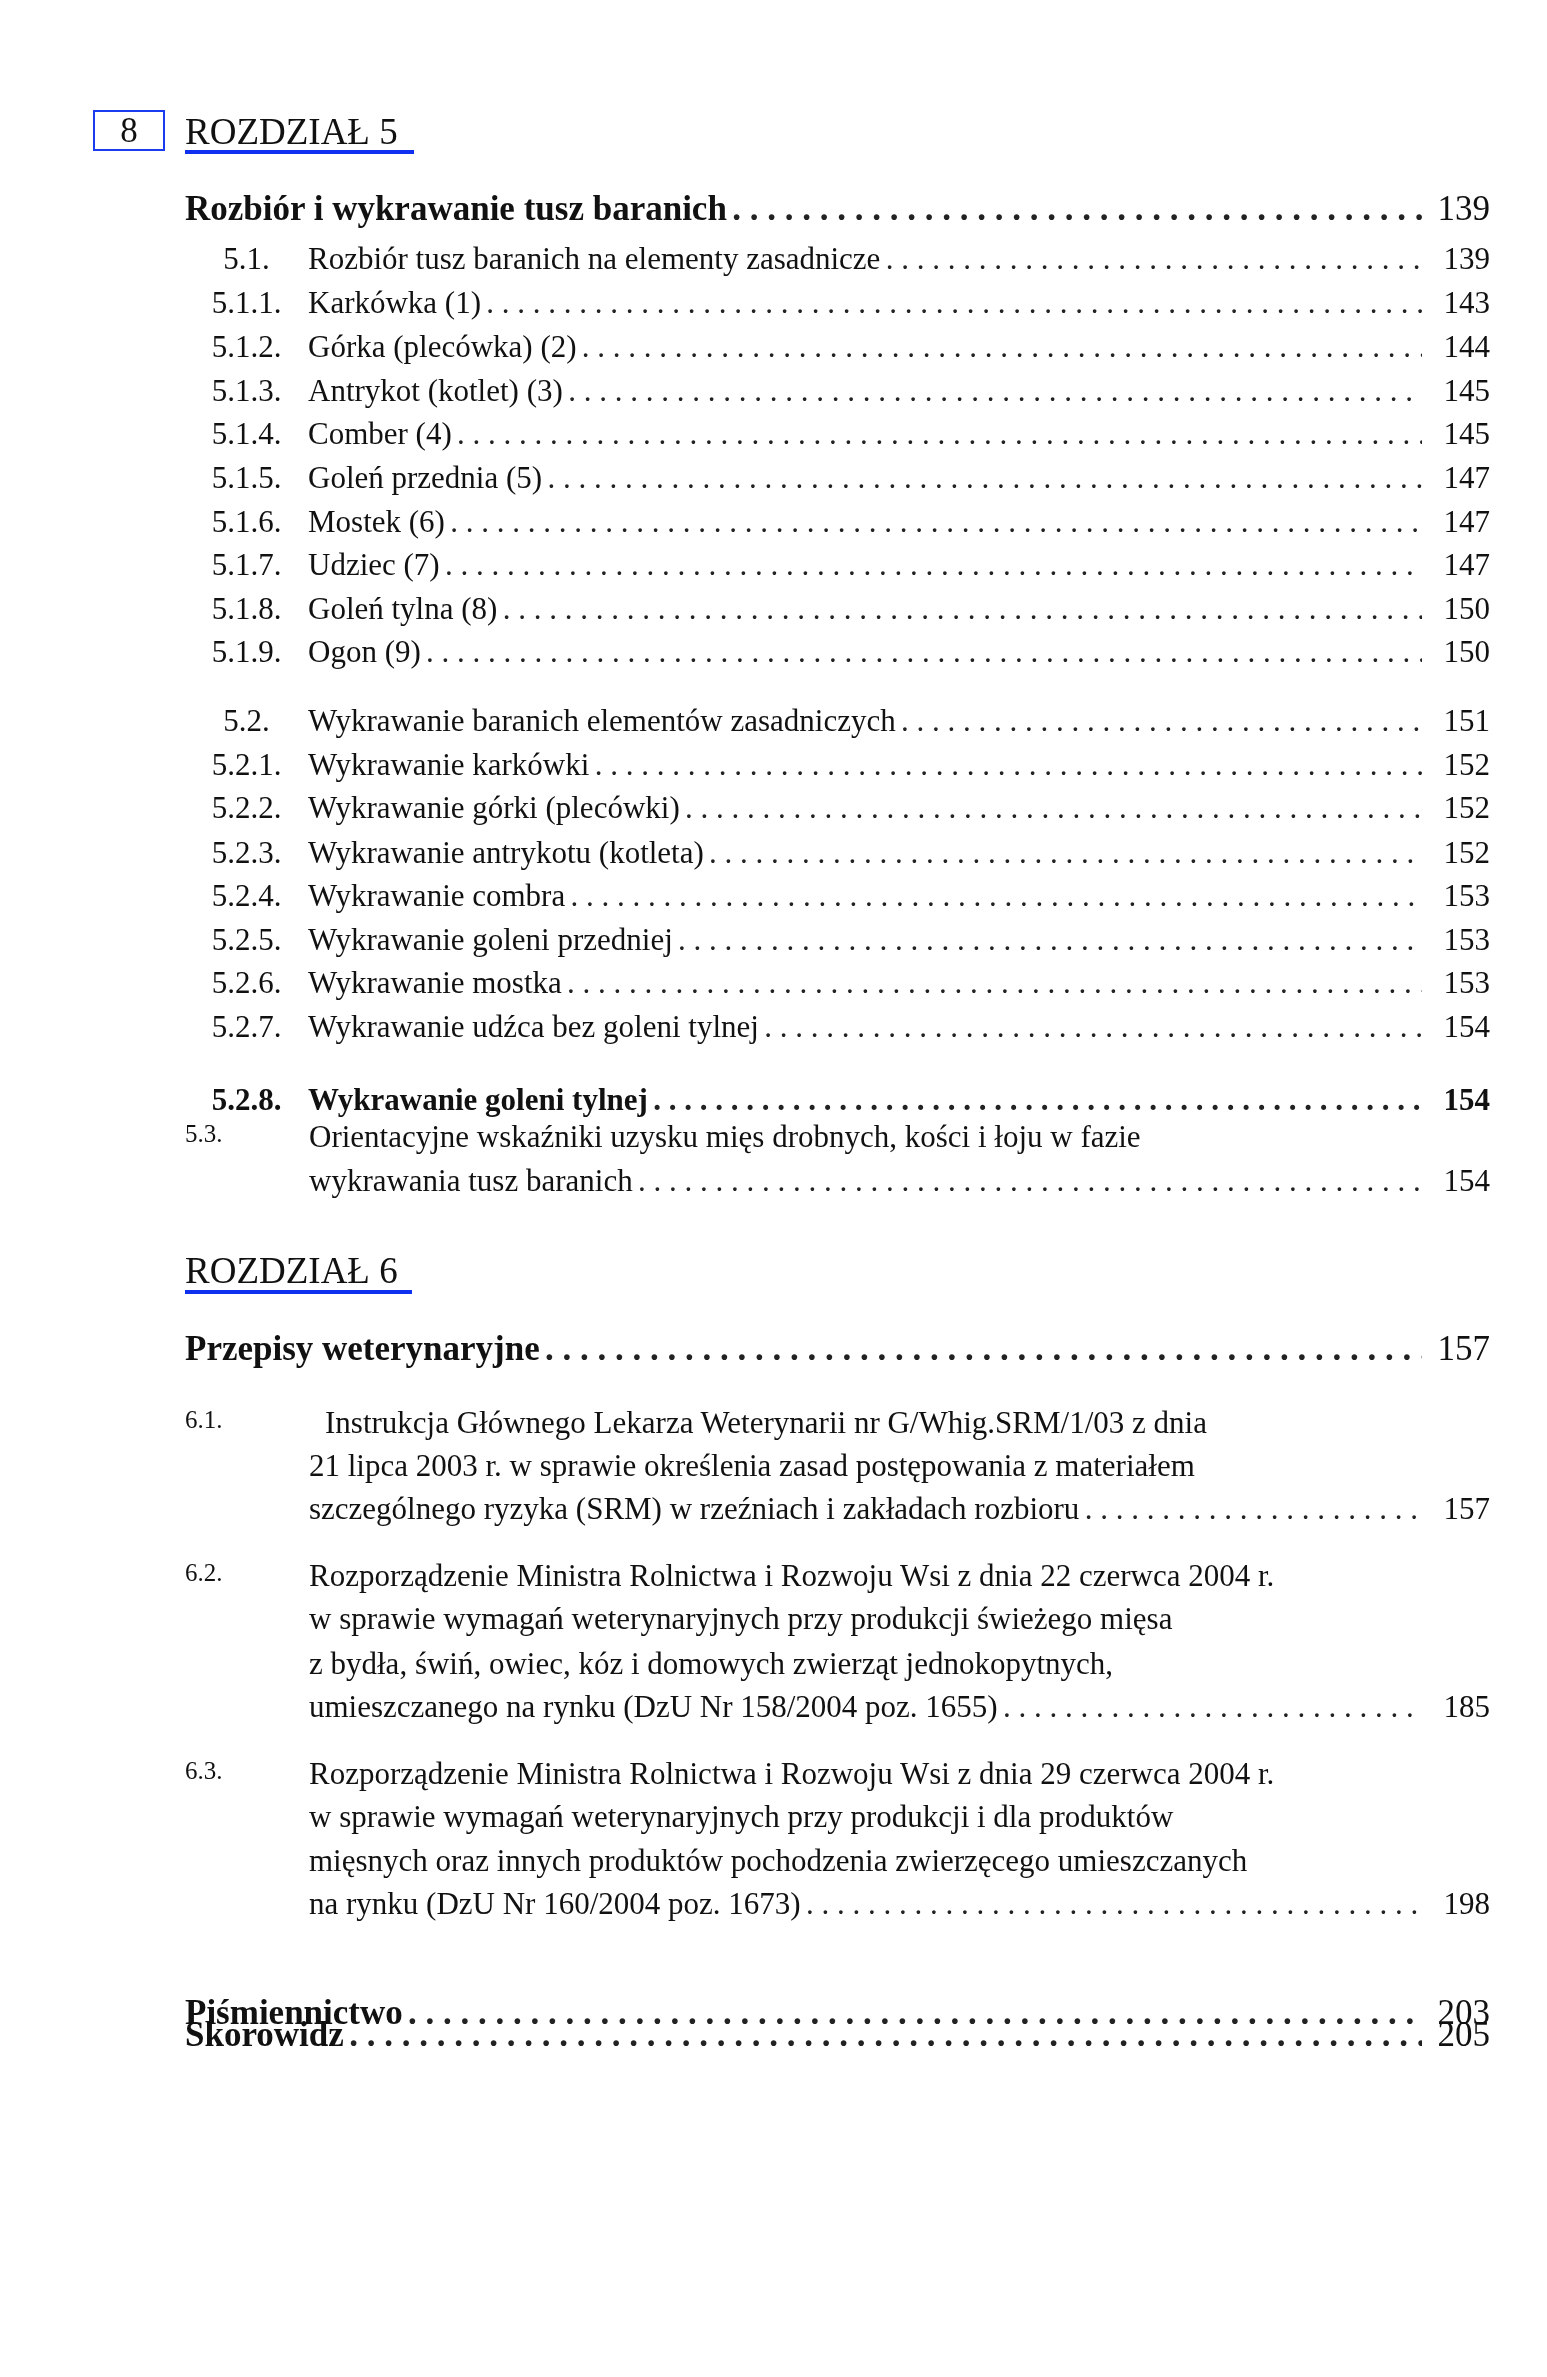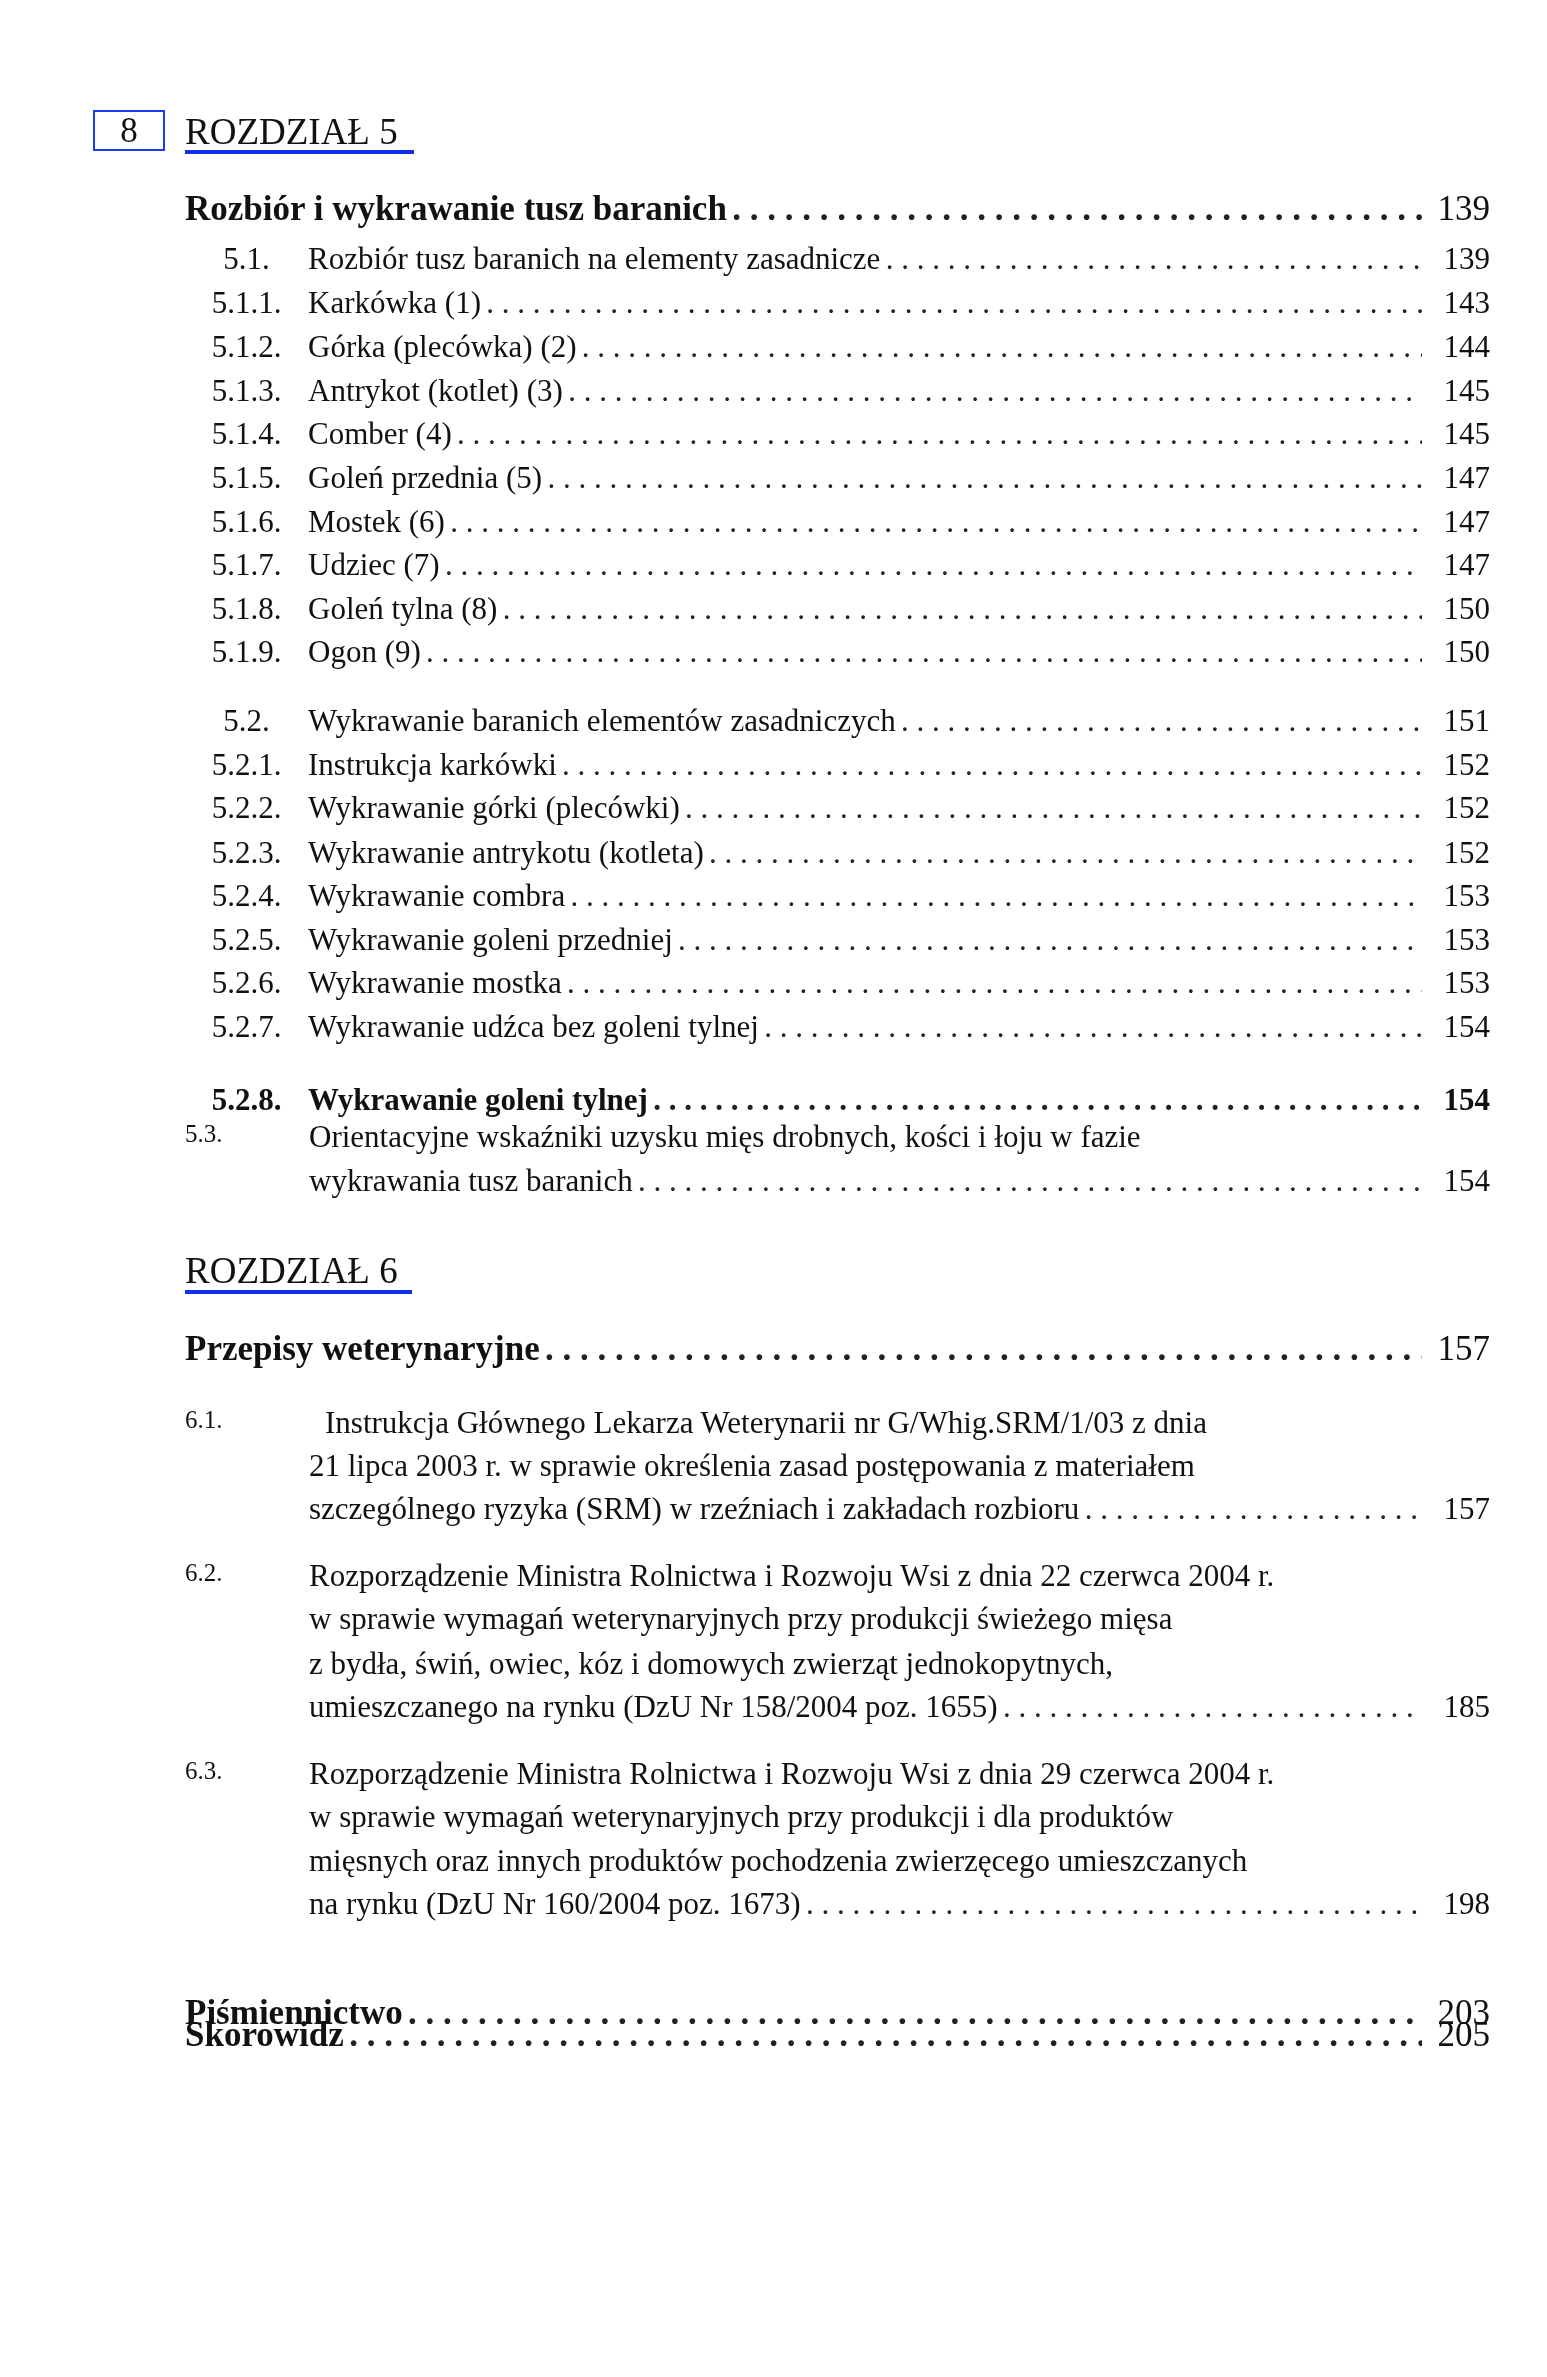--- a/index.html
+++ b/index.html
@@ -119,21 +119,21 @@
 </div>
 
 <div class="row" style="top:705px;">
   <span class="num">5.2.</span>
   <span class="title">Wykrawanie baranich elementów zasadniczych</span>
   <span class="leader"></span>
   <span class="page">151</span>
 </div>
 <div class="row" style="top:749px;">
   <span class="num">5.2.1.</span>
-  <span class="title">Instrukcja karkówki</span>
+  <span class="title">Wykrawanie karkówki</span>
   <span class="leader"></span>
   <span class="page">152</span>
 </div>
 <div class="row" style="top:792px;">
   <span class="num">5.2.2.</span>
   <span class="title">Wykrawanie górki (plecówki)</span>
   <span class="leader"></span>
   <span class="page">152</span>
 </div>
 <div class="row" style="top:837px;">

